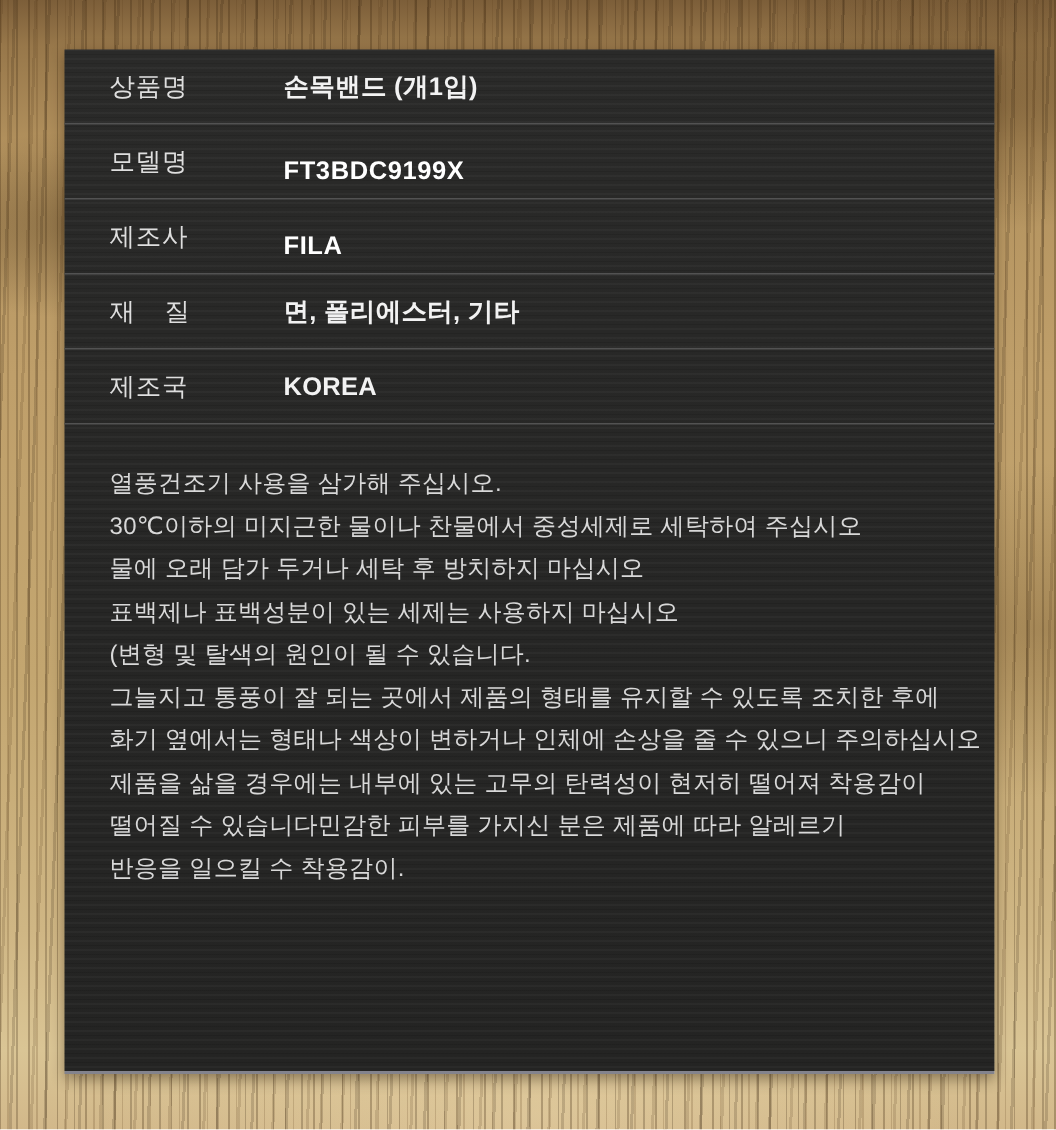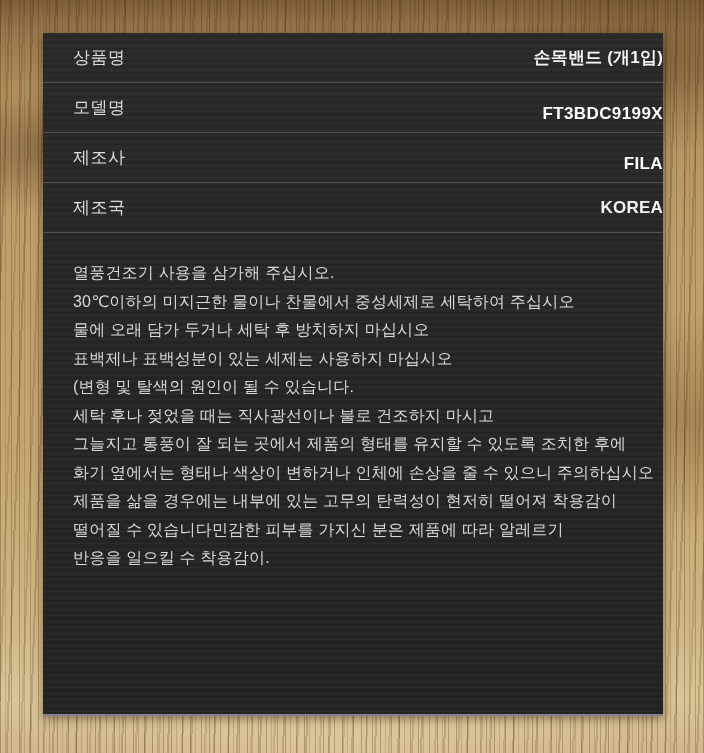--- a/index.html
+++ b/index.html
@@ -52,21 +52,20 @@
 
   
   .spec-table { width: 100%; }
   .spec-row {
     display: flex;
     align-items: center;
     height: 50px;
     padding-left: 30px;
     border-bottom: 1px solid #525252;
     font-size: 17px;
-    justify-content: space-between;
   }
   .spec-label {
     display: inline-block;
     width: 54px;
     margin-right: 62px;
     color: #dedede;
     text-align: justify;
     text-align-last: justify;
     letter-spacing: 0.5px;
     flex: 0 0 auto;
@@ -109,32 +108,35 @@
       </div>
       <div class="spec-row">
         <span class="spec-label">모델명</span>
         <span class="spec-value bold">FT3BDC9199X</span>
       </div>
       <div class="spec-row">
         <span class="spec-label">제조사</span>
         <span class="spec-value bold">FILA</span>
       </div>
       <div class="spec-row">
+        <span class="spec-label">재 질</span>
+        <span class="spec-value">면, 폴리에스터, 기타</span>
+      </div>
+      <div class="spec-row">
         <span class="spec-label">제조국</span>
         <span class="spec-value">KOREA</span>
       </div>
     </div>
 
     <div class="care-section">
       <div class="care-line">열풍건조기 사용을 삼가해 주십시오.</div>
       <div class="care-line">30℃이하의 미지근한 물이나 찬물에서 중성세제로 세탁하여 주십시오</div>
       <div class="care-line">물에 오래 담가 두거나 세탁 후 방치하지 마십시오</div>
       <div class="care-line">표백제나 표백성분이 있는 세제는 사용하지 마십시오</div>
       <div class="care-line">(변형 및 탈색의 원인이 될 수 있습니다.</div>
-      <div class="care-line">세탁 후나 젖었을 때는 직사광선이나 불로 건조하지 마시고</div>
       <div class="care-line">그늘지고 통풍이 잘 되는 곳에서 제품의 형태를 유지할 수 있도록 조치한 후에</div>
       <div class="care-line">화기 옆에서는 형태나 색상이 변하거나 인체에 손상을 줄 수 있으니 주의하십시오</div>
       <div class="care-line">제품을 삶을 경우에는 내부에 있는 고무의 탄력성이 현저히 떨어져 착용감이</div>
       <div class="care-line">떨어질 수 있습니다민감한 피부를 가지신 분은 제품에 따라 알레르기</div>
       <div class="care-line">반응을 일으킬 수 착용감이.</div>
     </div>
 
   </div>
 </div>
 

